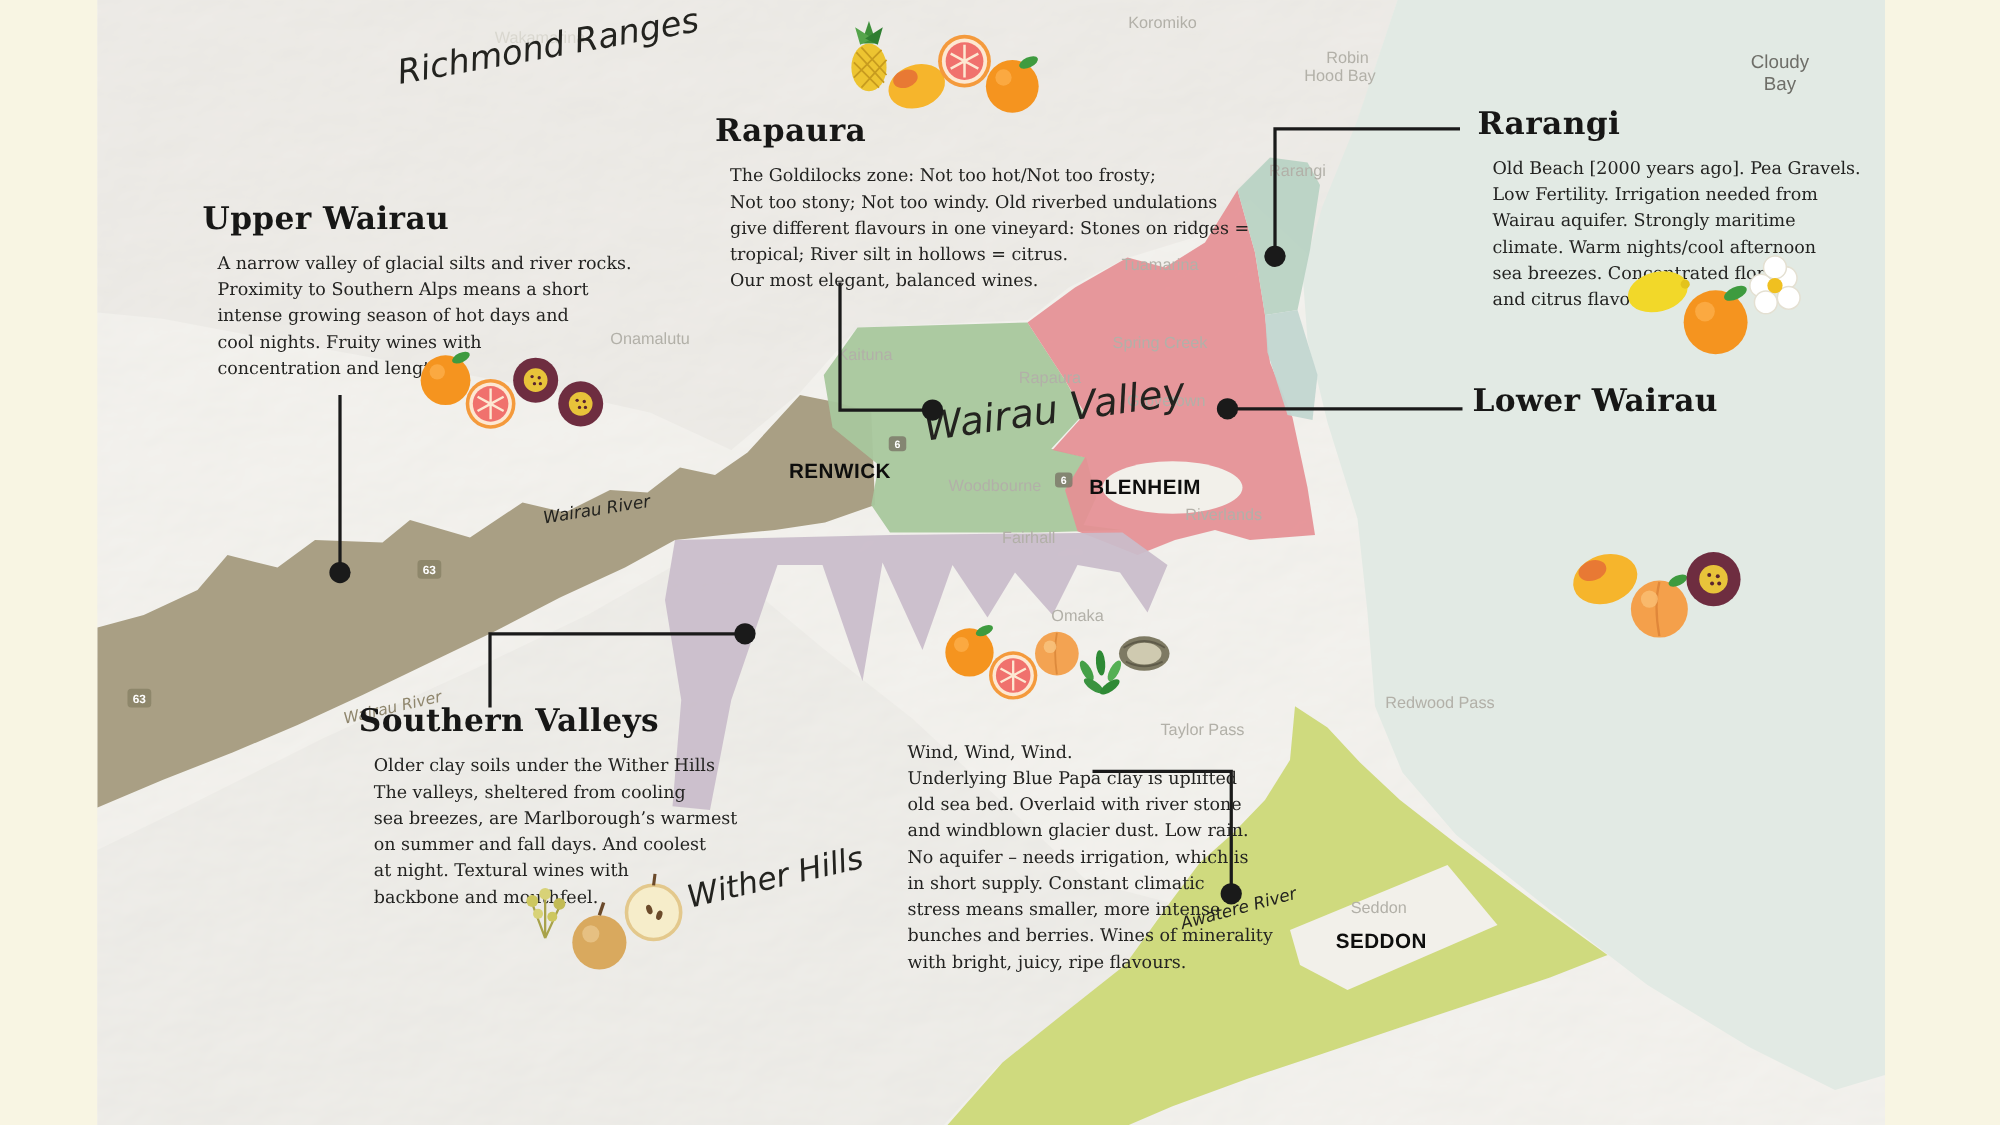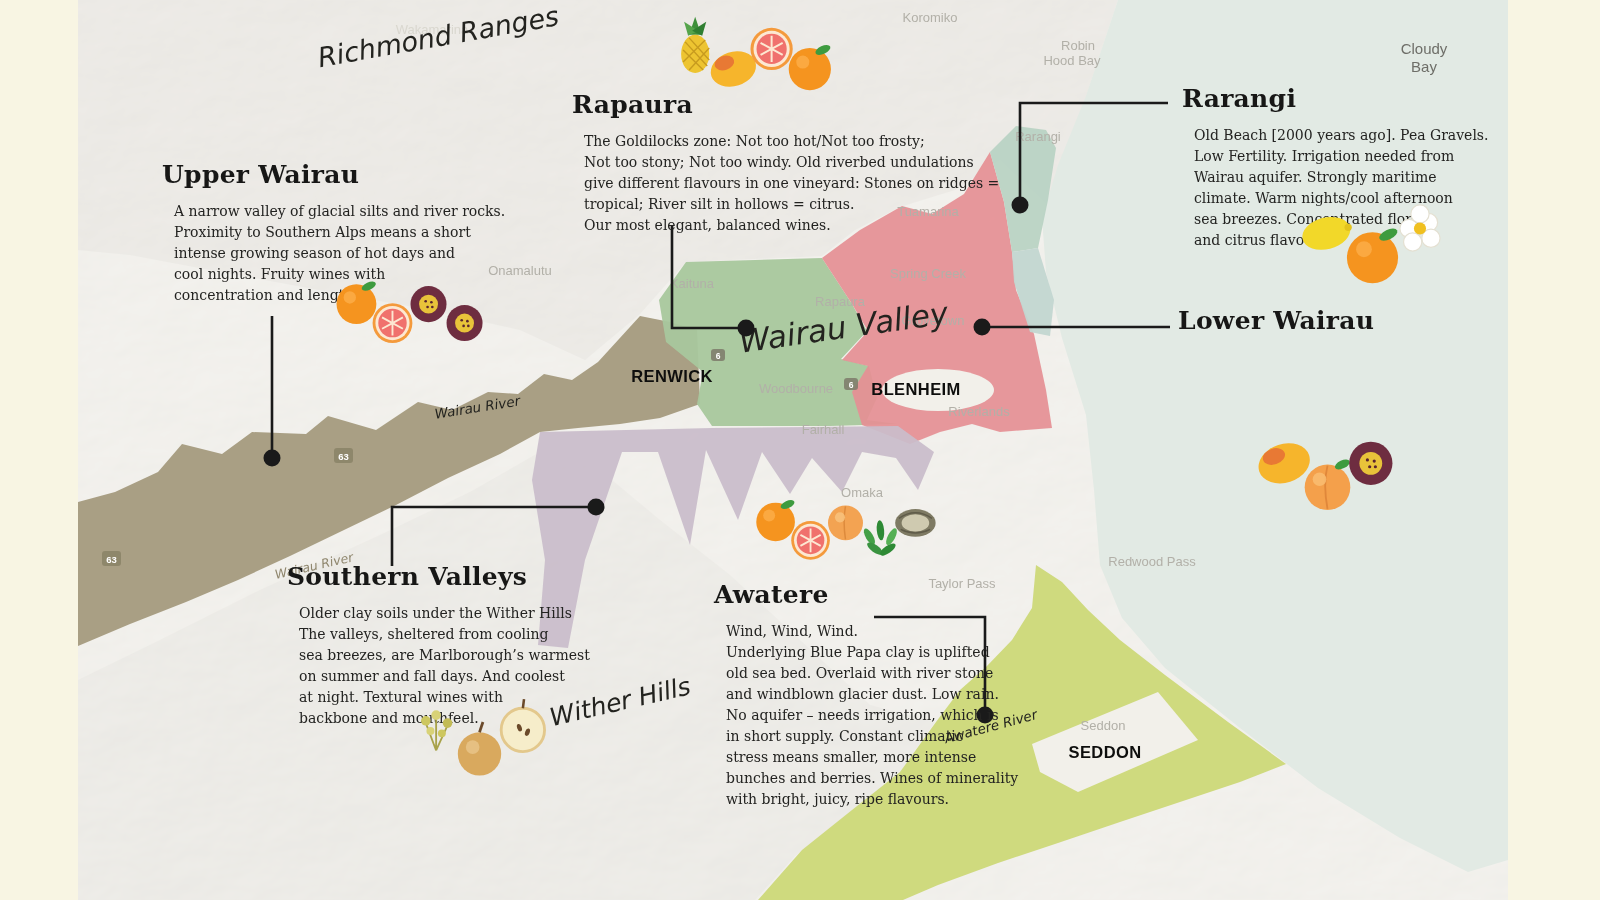--- a/index.html
+++ b/index.html
@@ -156,21 +156,20 @@
     <h2>Southern Valleys</h2>
     <p>Older clay soils under the Wither Hills
 The valleys, sheltered from cooling
 sea breezes, are Marlborough’s warmest
 on summer and fall days. And coolest
 at night. Textural wines with
 backbone and mouthfeel.</p>
   </section>
 
   <section class="callout" style="left:714px;top:580px;">
-    <h2>Awatere</h2>
     <p>Wind, Wind, Wind.
 Underlying Blue Papa clay is uplifted
 old sea bed. Overlaid with river stone
 and windblown glacier dust. Low rain.
 No aquifer – needs irrigation, which is
 in short supply. Constant climatic
 stress means smaller, more intense
 bunches and berries. Wines of minerality
 with bright, juicy, ripe flavours.</p>
   </section>

